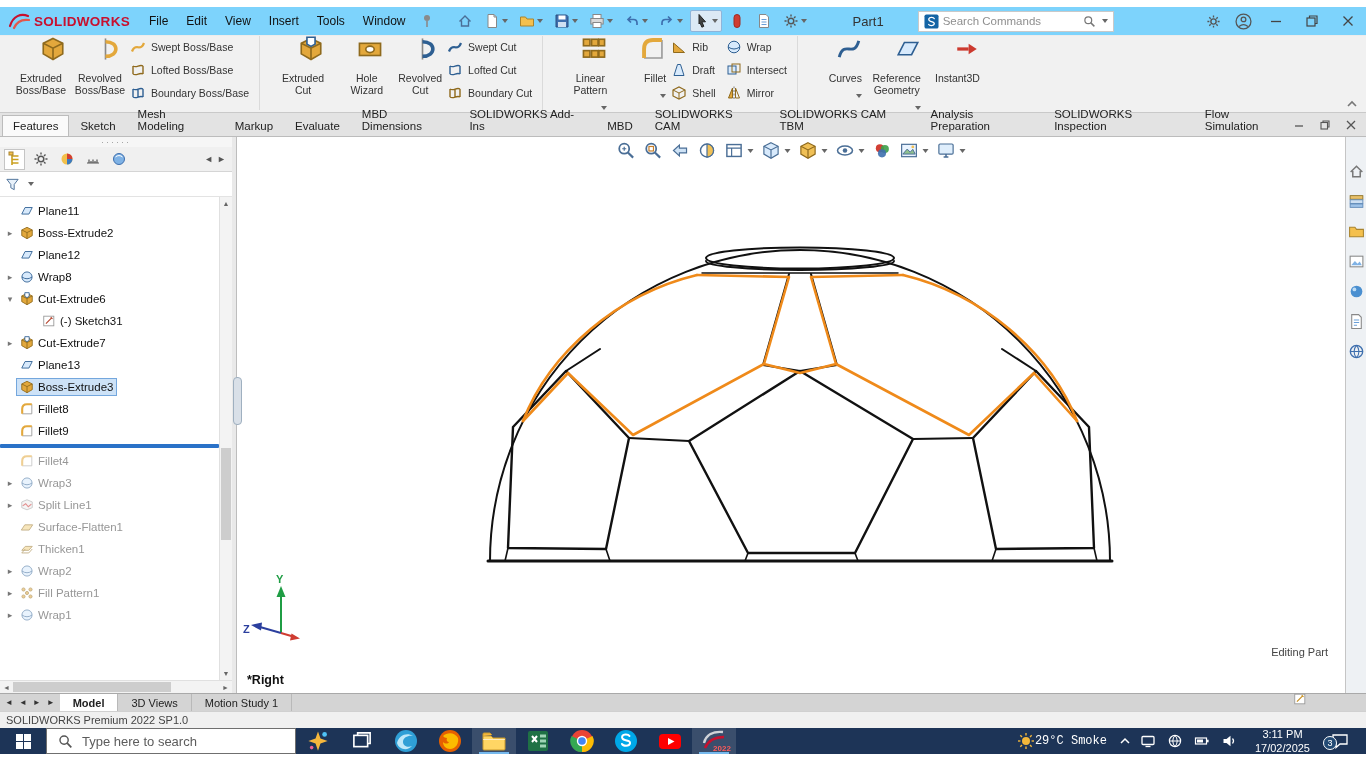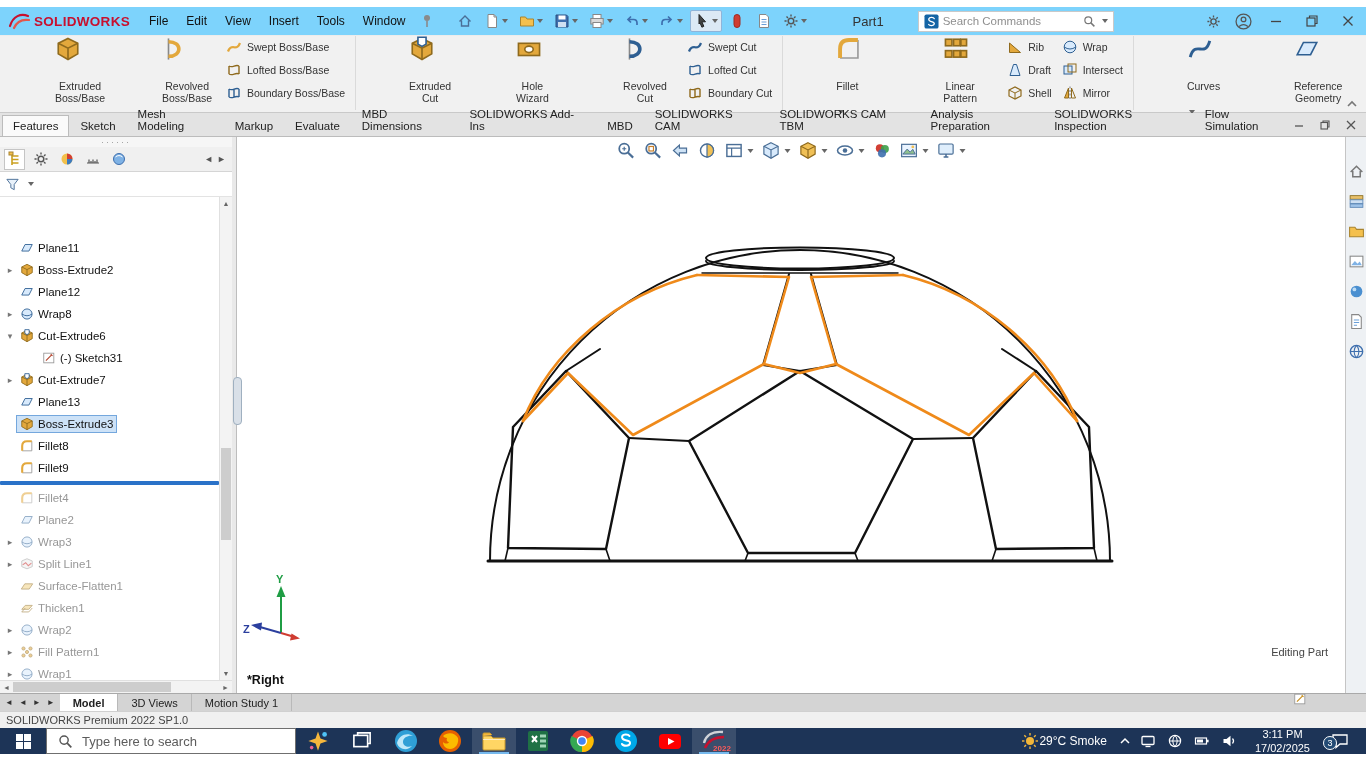--- a/index.html
+++ b/index.html
@@ -31,21 +31,21 @@
   .tb-right { margin-left:auto; display:flex; align-items:center; }
   .tb-btn { width:30px; height:29px; display:flex; align-items:center; justify-content:center; }
   .win-controls { display:flex; }
   .win-btn { width:36px; height:29px; display:flex; align-items:center; justify-content:center; }
 
   
   .ribbon { position:absolute; top:29px; left:0; width:100%; height:84px; background:#f1f1f1;
             border-bottom:1px solid #c9c9c9; display:flex; align-items:stretch; padding:2px 0 2px 2px; }
   .rgroup { display:flex; align-items:stretch; padding:1px 5px; }
   .rgroup + .rgroup { border-left:1px solid #dadada; }
-  .big-btn { width:59px; display:flex; flex-direction:column; align-items:flex-start; padding-top:4px; gap:18px;margin-left:48px; }
+  .big-btn { width:59px; display:flex; flex-direction:column; align-items:flex-end; padding-top:4px; gap:10px; }
   .big-label { font-size:10.5px; color:#333; text-align:center; line-height:1.15; white-space:pre-line; }
   .stack { display:flex; flex-direction:column; padding-top:7px; gap:7px; margin:0 5px; }
   .small-btn { display:flex; align-items:center; gap:5px; font-size:10.5px; color:#333; white-space:nowrap; }
   .ribbon-collapse { position:absolute; right:8px; bottom:3px; }
 
   
   .cmtabs { position:absolute; top:113px; left:0; width:100%; height:24px; background:#e3e3e3;
             border-bottom:1px solid #bcbcbc; display:flex; align-items:flex-end; padding-left:2px; z-index:5; }
   .cmtabs-list { display:flex; align-items:flex-end; height:100%; }
   .cmtab { padding:4px 10px 4px; font-size:11.5px; color:#222; border:1px solid transparent; border-bottom:none; }
@@ -63,21 +63,21 @@
                      border:1px solid #9fb0c0; border-radius:4px; z-index:4; }
   .panel-grip { height:10px; display:flex; align-items:center; justify-content:center; color:#9a9a9a;
                 font-size:9px; letter-spacing:2px; line-height:0; background:#f6f6f6; }
   .panel-tabs { height:25px; background:#f0f0f0; border-bottom:1px solid #d5d5d5; display:flex;
                 align-items:center; padding:0 4px; gap:5px; }
   .panel-tab { width:21px; height:21px; display:flex; align-items:center; justify-content:center; border:1px solid transparent; }
   .panel-tab.active { background:#fff; border-color:#c5c5c5; }
   .panel-tab-arrows { margin-left:auto; display:flex; gap:4px; font-size:9px; color:#555; padding-right:2px; }
   .filter-row { height:25px; border-bottom:1px solid #e3e3e3; display:flex; align-items:center; padding:0 5px; gap:6px; }
   .tree-wrap { flex:1; position:relative; overflow:hidden; }
-  .tree { position:absolute; left:0; right:13px; top:0; bottom:0; padding-top:3px;margin-top:37px; }
+  .tree { position:absolute; left:0; right:13px; top:0; bottom:0; padding-top:3px; }
   .tree-row { height:22px; display:flex; align-items:center; padding-left:4px; white-space:nowrap; }
   .tr-arrow { width:12px; font-size:9px; color:#777; text-align:center; flex:none; }
   .row-body { display:flex; align-items:center; gap:4px; padding:1px 3px; border:1px solid transparent; }
   .tree-row.selected .row-body { background:#cde2f7; border-color:#74a7dd; }
   .tr-label { font-size:11.5px; color:#111; }
   .tree-row.dimmed .tr-label { color:#979797; }
   .tree-row.dimmed .ic { opacity:.55; }
   .rollback { height:4px; background:#2a72c8; margin:2px 0; border-radius:1px; }
   .vscroll { position:absolute; right:0; top:0; bottom:0; width:13px; background:#f3f3f3; border-left:1px solid #e0e0e0; }
   .vs-arrow { height:13px; display:flex; align-items:center; justify-content:center; font-size:7px; color:#666; }
@@ -120,21 +120,21 @@
              display:flex; align-items:stretch; color:#fff; }
   .tb-start { width:46px; display:flex; align-items:center; justify-content:center; }
   .tb-search { width:250px; background:#fff; border:1px solid #6f6f6f; display:flex; align-items:center;
                gap:9px; padding:0 11px; color:#5c5c5c; font-size:13px; }
   .tb-cell { width:44px; display:flex; align-items:center; justify-content:center; position:relative; }
   .tb-cell.active { background:rgba(255,255,255,.13); }
   .tb-cell.active::after { content:""; position:absolute; bottom:0; left:7px; right:7px; height:2px; background:#76b9ed; }
   .sw-badge { position:absolute; bottom:1px; left:16px; right:0; text-align:center; font-size:8px;
               font-weight:bold; color:#ff5a5a; line-height:1; }
   .tb-tray { margin-left:auto; display:flex; align-items:center; }
-  .tray-weather { display:flex; align-items:center; gap:0; padding:0 12px; font-size:12px; white-space:nowrap; }
+  .tray-weather { display:flex; align-items:center; gap:0; padding:0 12px; font-size:12px; white-space:nowrap;font-family:Liberation Mono, monospace; }
   .tray-icons { display:flex; align-items:center; gap:11px; padding:0 9px; }
   .tray-clock { text-align:center; font-size:11px; line-height:1.3; padding:0 9px; white-space:nowrap; }
   .tray-notif { width:42px; display:flex; align-items:center; justify-content:center; position:relative; height:100%; }
   .notif-badge { position:absolute; left:4px; bottom:4px; min-width:14px; height:14px; border-radius:7px;
                  background:#234a74; border:1px solid #fff; color:#fff; font-size:9px; display:flex;
                  align-items:center; justify-content:center; padding:0 2px; }
   .show-desktop { width:5px; border-left:1px solid rgba(255,255,255,.3); }
 </style>
 </head>
 <body>
@@ -421,42 +421,42 @@
               </svg>
             </span>
             <span class="small-label">Boundary Cut</span>
           </div>
         </div>
       </div>
       <div class="rgroup">
         <div class="big-btn">
           <span class="ic">
             <svg width="26" height="26" viewBox="0 0 16 16">
-              <path d="M2.5 13.5 H13.5 V2.5" fill="none" stroke="#999"></path>
-              <path d="M2.5 13.5 V8 Q2.5 2.5 8 2.5 H13.5" fill="none" stroke="#e3a83c" stroke-width="2.4"></path>
-            </svg>
-          </span>
-          <div class="big-label">Fillet</div>
-          <span class="caret"></span>
-        </div>
-        <div class="big-btn">
-          <span class="ic">
-            <svg width="26" height="26" viewBox="0 0 16 16">
               <g fill="#e3a83c" stroke="#8f6a1d">
                 <rect x="1.5" y="2" width="4" height="4"></rect>
                 <rect x="6.5" y="2" width="4" height="4"></rect>
                 <rect x="11" y="2" width="3.5" height="4"></rect>
                 <rect x="1.5" y="9" width="4" height="4"></rect>
                 <rect x="6.5" y="9" width="4" height="4"></rect>
                 <rect x="11" y="9" width="3.5" height="4"></rect>
               </g>
             </svg>
           </span>
           <div class="big-label">Linear
 Pattern</div>
+          <span class="caret"></span>
+        </div>
+        <div class="big-btn">
+          <span class="ic">
+            <svg width="26" height="26" viewBox="0 0 16 16">
+              <path d="M2.5 13.5 H13.5 V2.5" fill="none" stroke="#999"></path>
+              <path d="M2.5 13.5 V8 Q2.5 2.5 8 2.5 H13.5" fill="none" stroke="#e3a83c" stroke-width="2.4"></path>
+            </svg>
+          </span>
+          <div class="big-label">Fillet</div>
           <span class="caret"></span>
         </div>
         <div class="stack">
           <div class="small-btn">
             <span class="ic">
               <svg width="16" height="16" viewBox="0 0 16 16">
                 <path d="M2.5 13.5 V4 L13.5 13.5 Z" fill="#e3a83c" stroke="#8f6a1d"></path>
               </svg>
             </span>
             <span class="small-label">Rib</span>
@@ -776,31 +776,20 @@
                 <span class="ic">
                   <svg width="14" height="14" viewBox="0 0 16 16">
                     <path d="M2.5 13.5 H13.5 V2.5" fill="none" stroke="#999"></path>
                     <path d="M2.5 13.5 V8 Q2.5 2.5 8 2.5 H13.5" fill="none" stroke="#e3a83c" stroke-width="2.4"></path>
                   </svg>
                 </span>
                 <span class="tr-label">Fillet4</span>
               </span>
             </div>
             <div class="tree-row dimmed">
-              <span class="tr-arrow"></span>
-              <span class="row-body">
-                <span class="ic">
-                  <svg width="14" height="14" viewBox="0 0 16 16">
-                    <path d="M2 11.5 L5.8 4 H14 L10.2 11.5 Z" fill="#d8eafc" stroke="#2e5f92"></path>
-                  </svg>
-                </span>
-                <span class="tr-label">Plane2</span>
-              </span>
-            </div>
-            <div class="tree-row dimmed">
               <span class="tr-arrow">▸</span>
               <span class="row-body">
                 <span class="ic">
                   <svg width="14" height="14" viewBox="0 0 16 16">
                     <circle cx="8" cy="8" r="5.8" fill="#d8eafc" stroke="#2e5f92"></circle>
                     <path d="M2.2 8 Q8 12 13.8 8" fill="none" stroke="#2e5f92"></path>
                   </svg>
                 </span>
                 <span class="tr-label">Wrap3</span>
               </span>

